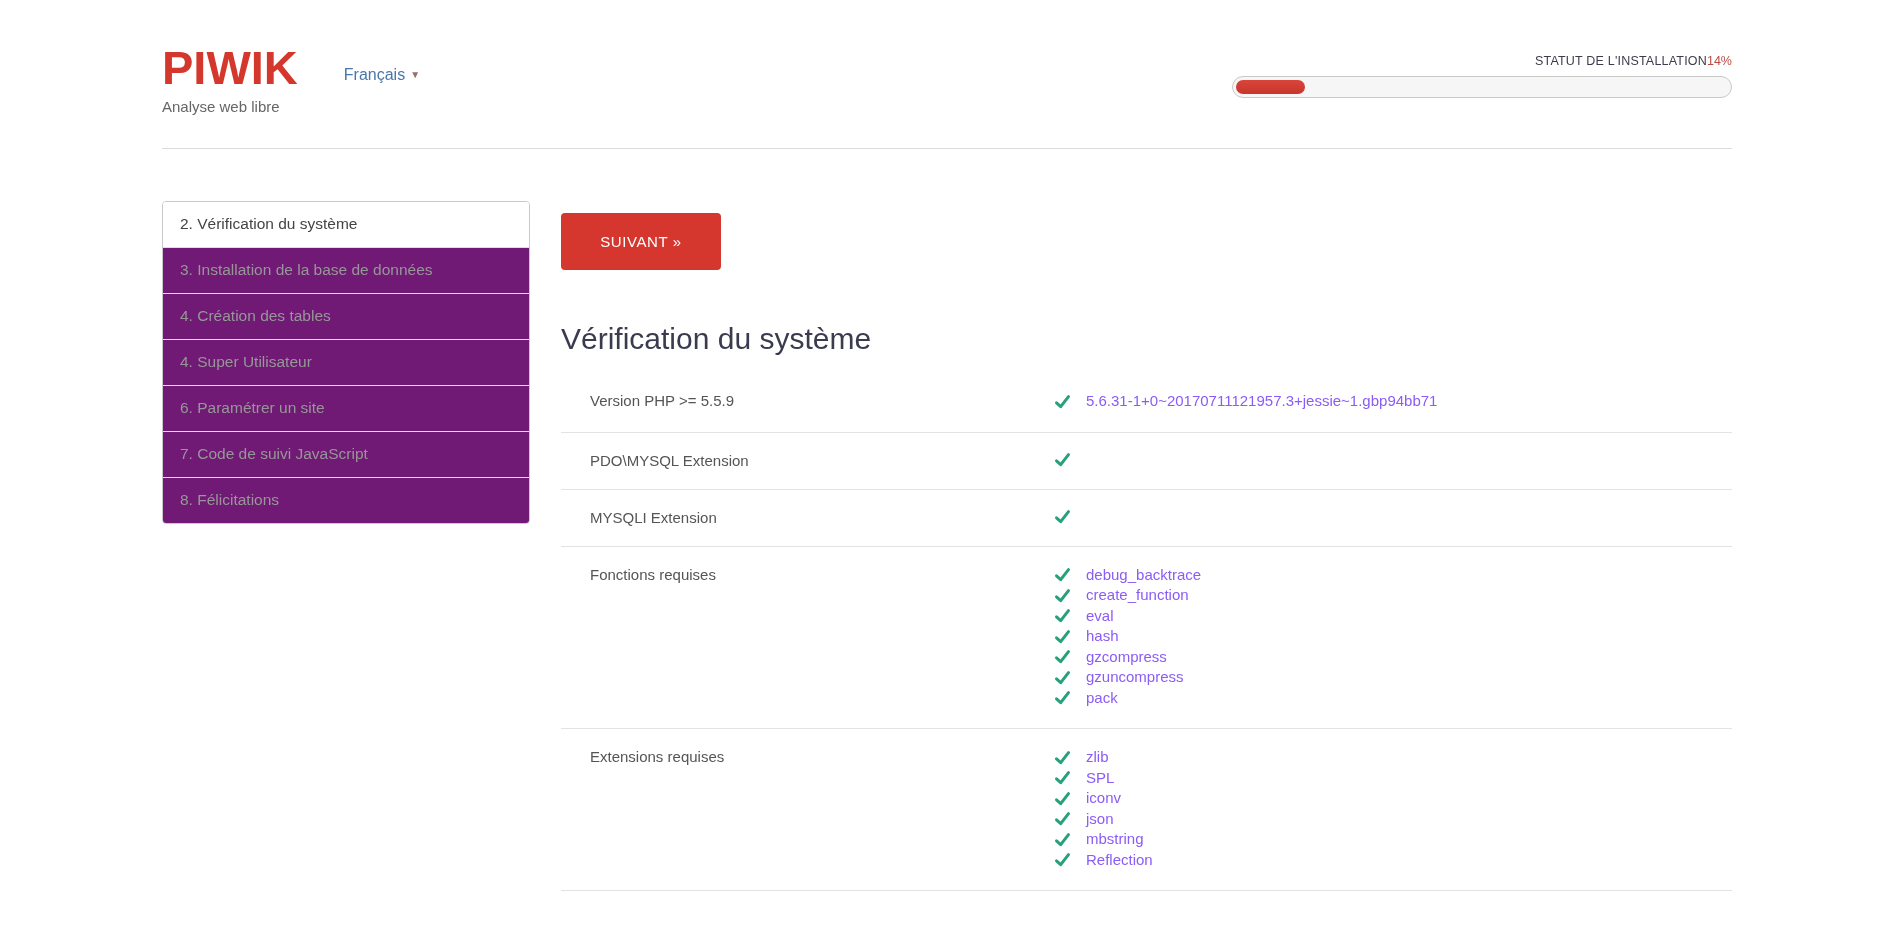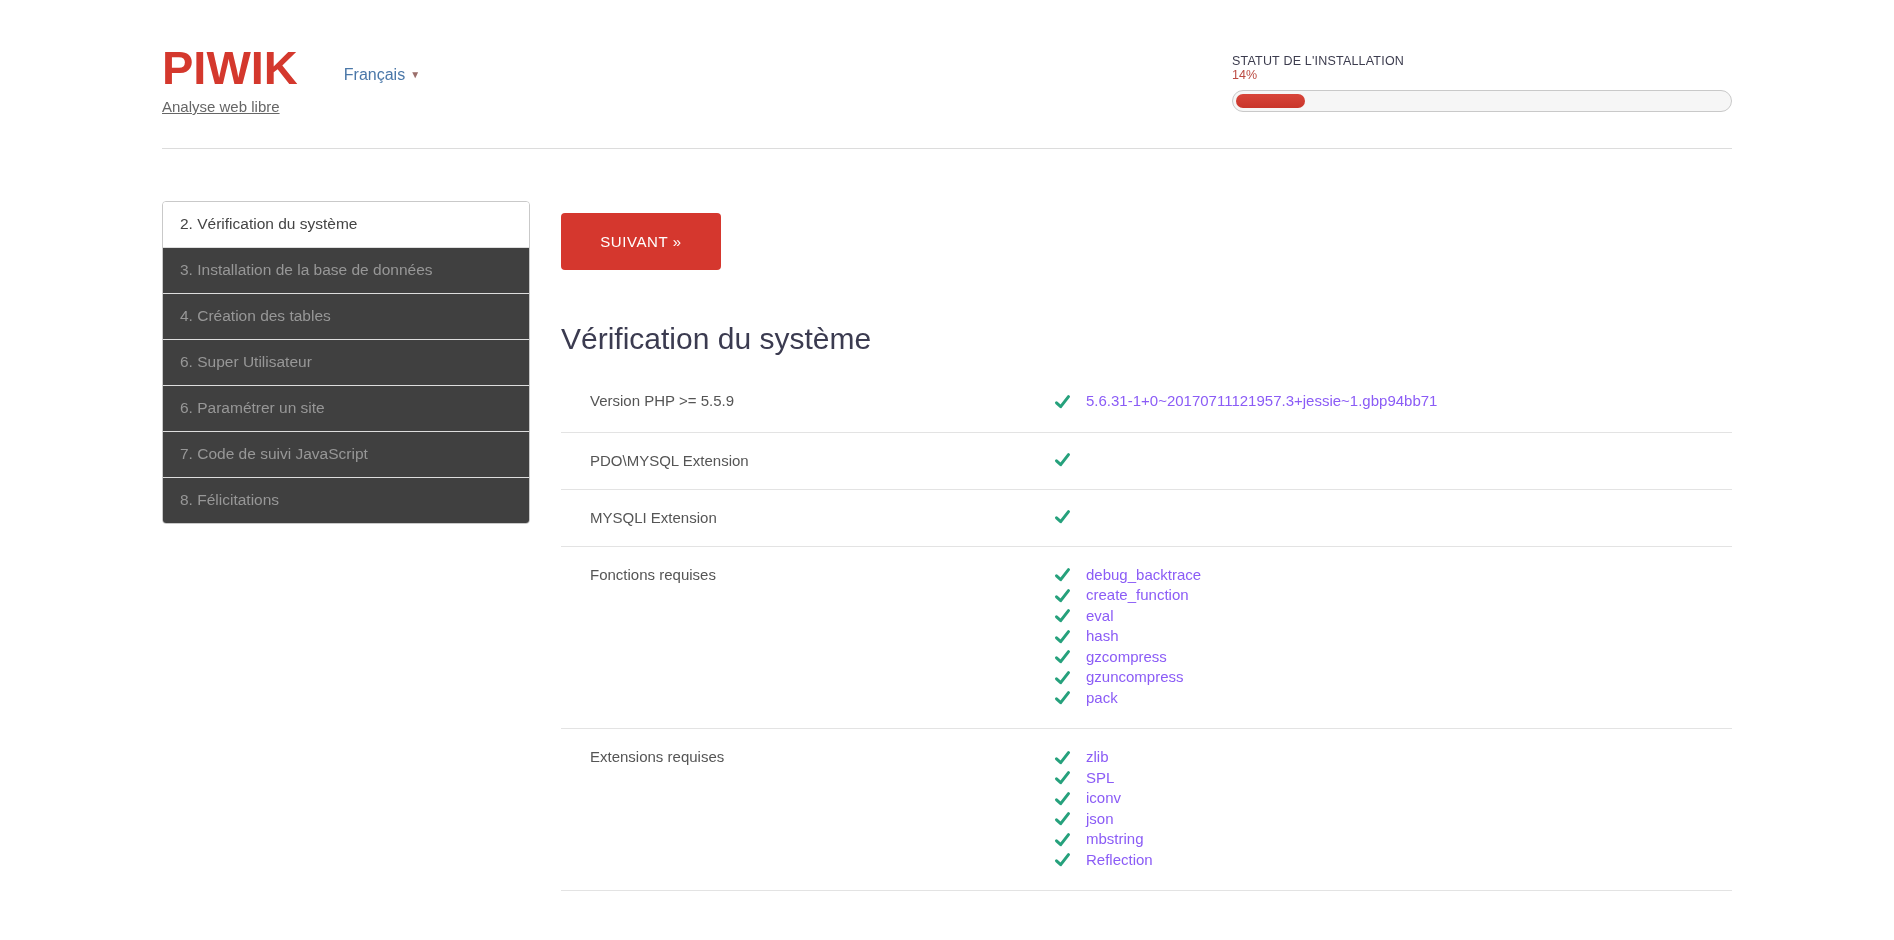--- a/index.html
+++ b/index.html
@@ -13,29 +13,29 @@
   }
   .page { width: 1570px; margin: 0 auto; }
 
   
   .topbar { display: flex; align-items: flex-start; padding-top: 44px; }
   .brand { flex-shrink: 0; }
   .logo {
     font-size: 47px; font-weight: 800; line-height: 1;
     color: #d4382d; letter-spacing: 0px;
   }
-  .tagline { font-size: 15px; color: #666; margin-top: 7px; text-decoration: underline; }
+  .tagline { font-size: 15px; color: #666; margin-top: 7px; }
   .lang {
     margin-left: 46px; margin-top: 22px; font-size: 16px;
     color: #4a77a8; cursor: pointer; user-select: none;
   }
   .lang .caret { color: #9b6f6b; font-size: 10px; margin-left: 5px; vertical-align: 2px; }
 
   .status { margin-left: auto; width: 500px; padding-top: 10px; }
-  .status-row { display: flex; justify-content: space-between; align-items: baseline; flex-direction: column; }
+  .status-row { display: flex; justify-content: flex-end; align-items: baseline; }
   .status-label { font-size: 12.5px; color: #3c3c4e; letter-spacing: 0.2px; }
   .status-pct { font-size: 12.5px; color: #bb4a42; }
   .progress-outer {
     margin-top: 8px; height: 22px; border: 1px solid #c9c9c9;
     border-radius: 11px; background: #f6f6f6; padding: 3px;
   }
   .progress-fill {
     height: 100%; border-radius: 8px;
     background: linear-gradient(#d8453a, #c42d23);
   }
@@ -45,21 +45,21 @@
   
   .content { display: flex; align-items: flex-start; padding-top: 52px; }
 
   .sidebar {
     width: 368px; flex-shrink: 0;
     border: 1px solid #c9c9c9; border-radius: 4px;
     overflow: hidden; background: #fff;
   }
   .step {
     padding: 12px 17px 13px 17px; font-size: 15.5px; line-height: 20px;
-    color: #979797; background: #404040; border-bottom: 1px solid #dedede;
+    color: #979797; background: #701a75; border-bottom: 1px solid #dedede;
     cursor: pointer;
   }
   .step:last-child { border-bottom: none; }
   .step.done { background: #f6f6f6; color: #8f8f8f; }
   .step.active { background: #ffffff; color: #444444; }
 
   .main { margin-left: 31px; flex: 1; min-width: 0; }
   .next-btn {
     display: block; margin-top: 12px; width: 160px; height: 57px;
     background: #d5372e; color: #ffffff; border: none; border-radius: 4px;
@@ -108,21 +108,21 @@
     </div>
   </header>
 
   <hr class="header-rule">
 
   <div class="content">
     <nav class="sidebar" id="sidebar-steps">
         <div class="step active">2. Vérification du système</div>
         <div class="step todo">3. Installation de la base de données</div>
         <div class="step todo">4. Création des tables</div>
-        <div class="step todo">6. Super Utilisateur</div>
+        <div class="step todo">4. Super Utilisateur</div>
         <div class="step todo">6. Paramétrer un site</div>
         <div class="step todo">7. Code de suivi JavaScript</div>
         <div class="step todo">8. Félicitations</div>
       </nav>
 
     <main class="main">
       <button class="next-btn">SUIVANT »</button>
       <h1 class="page-title">Vérification du système</h1>
       <div class="checks" id="check-rows">
           <div class="check-row first">

